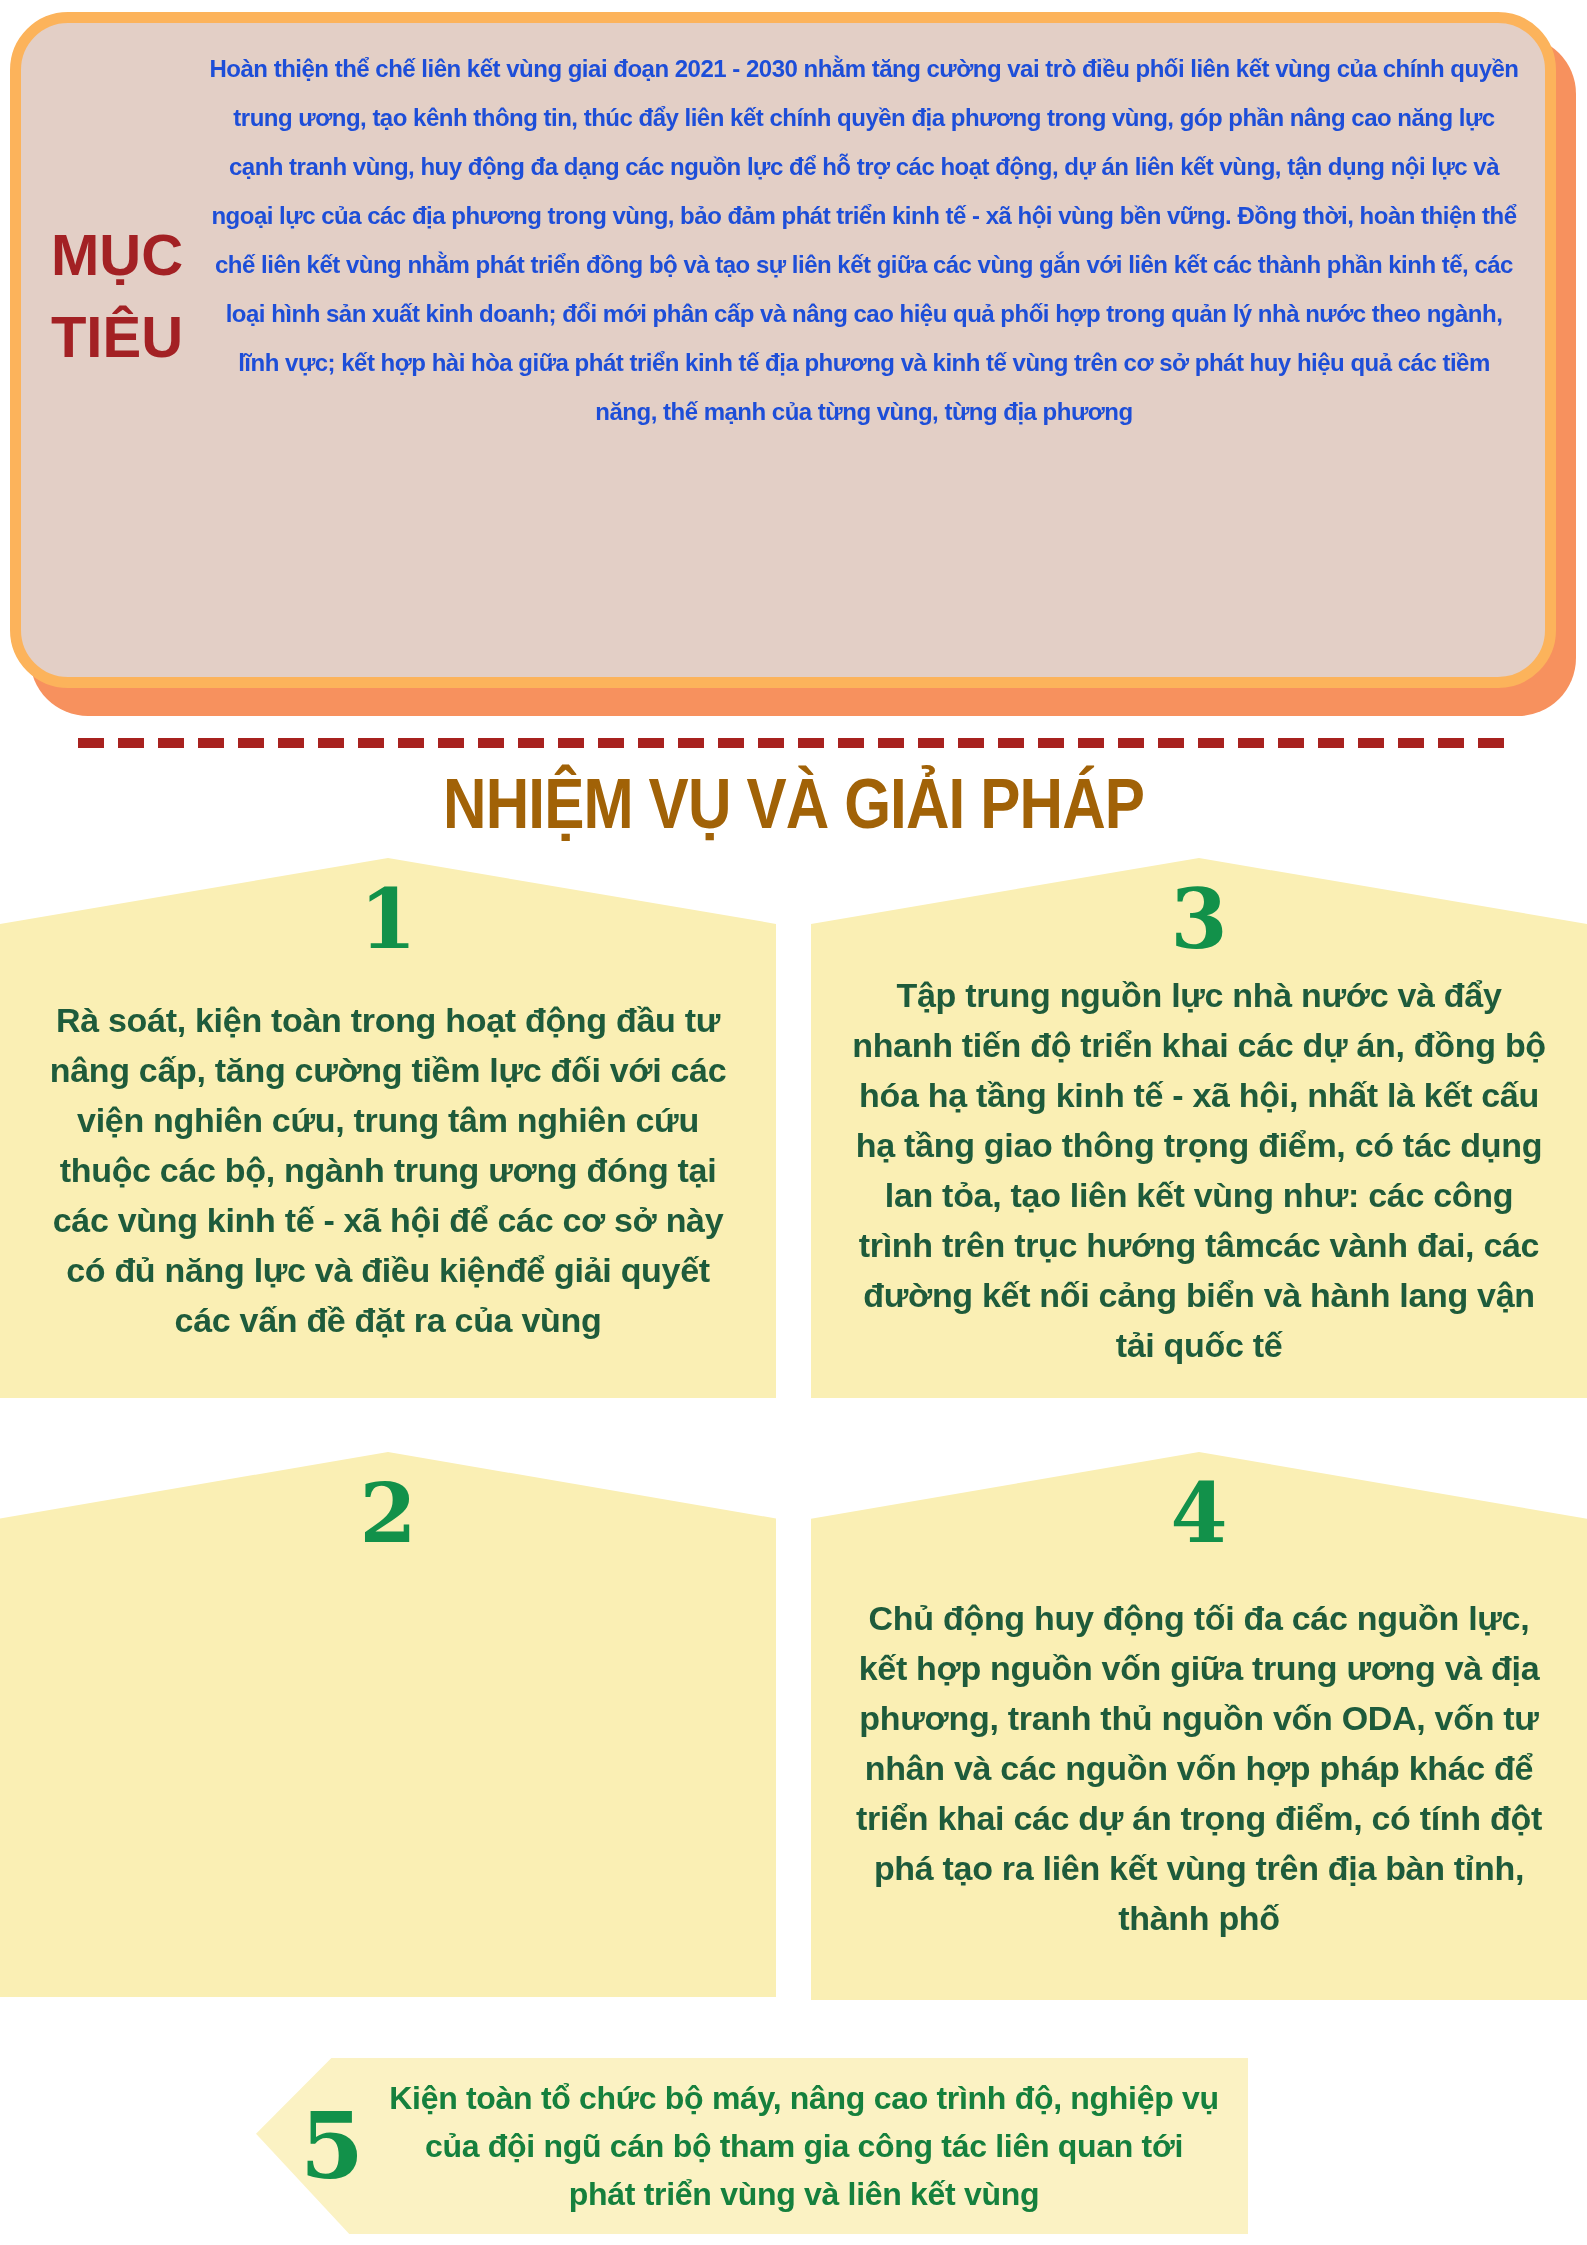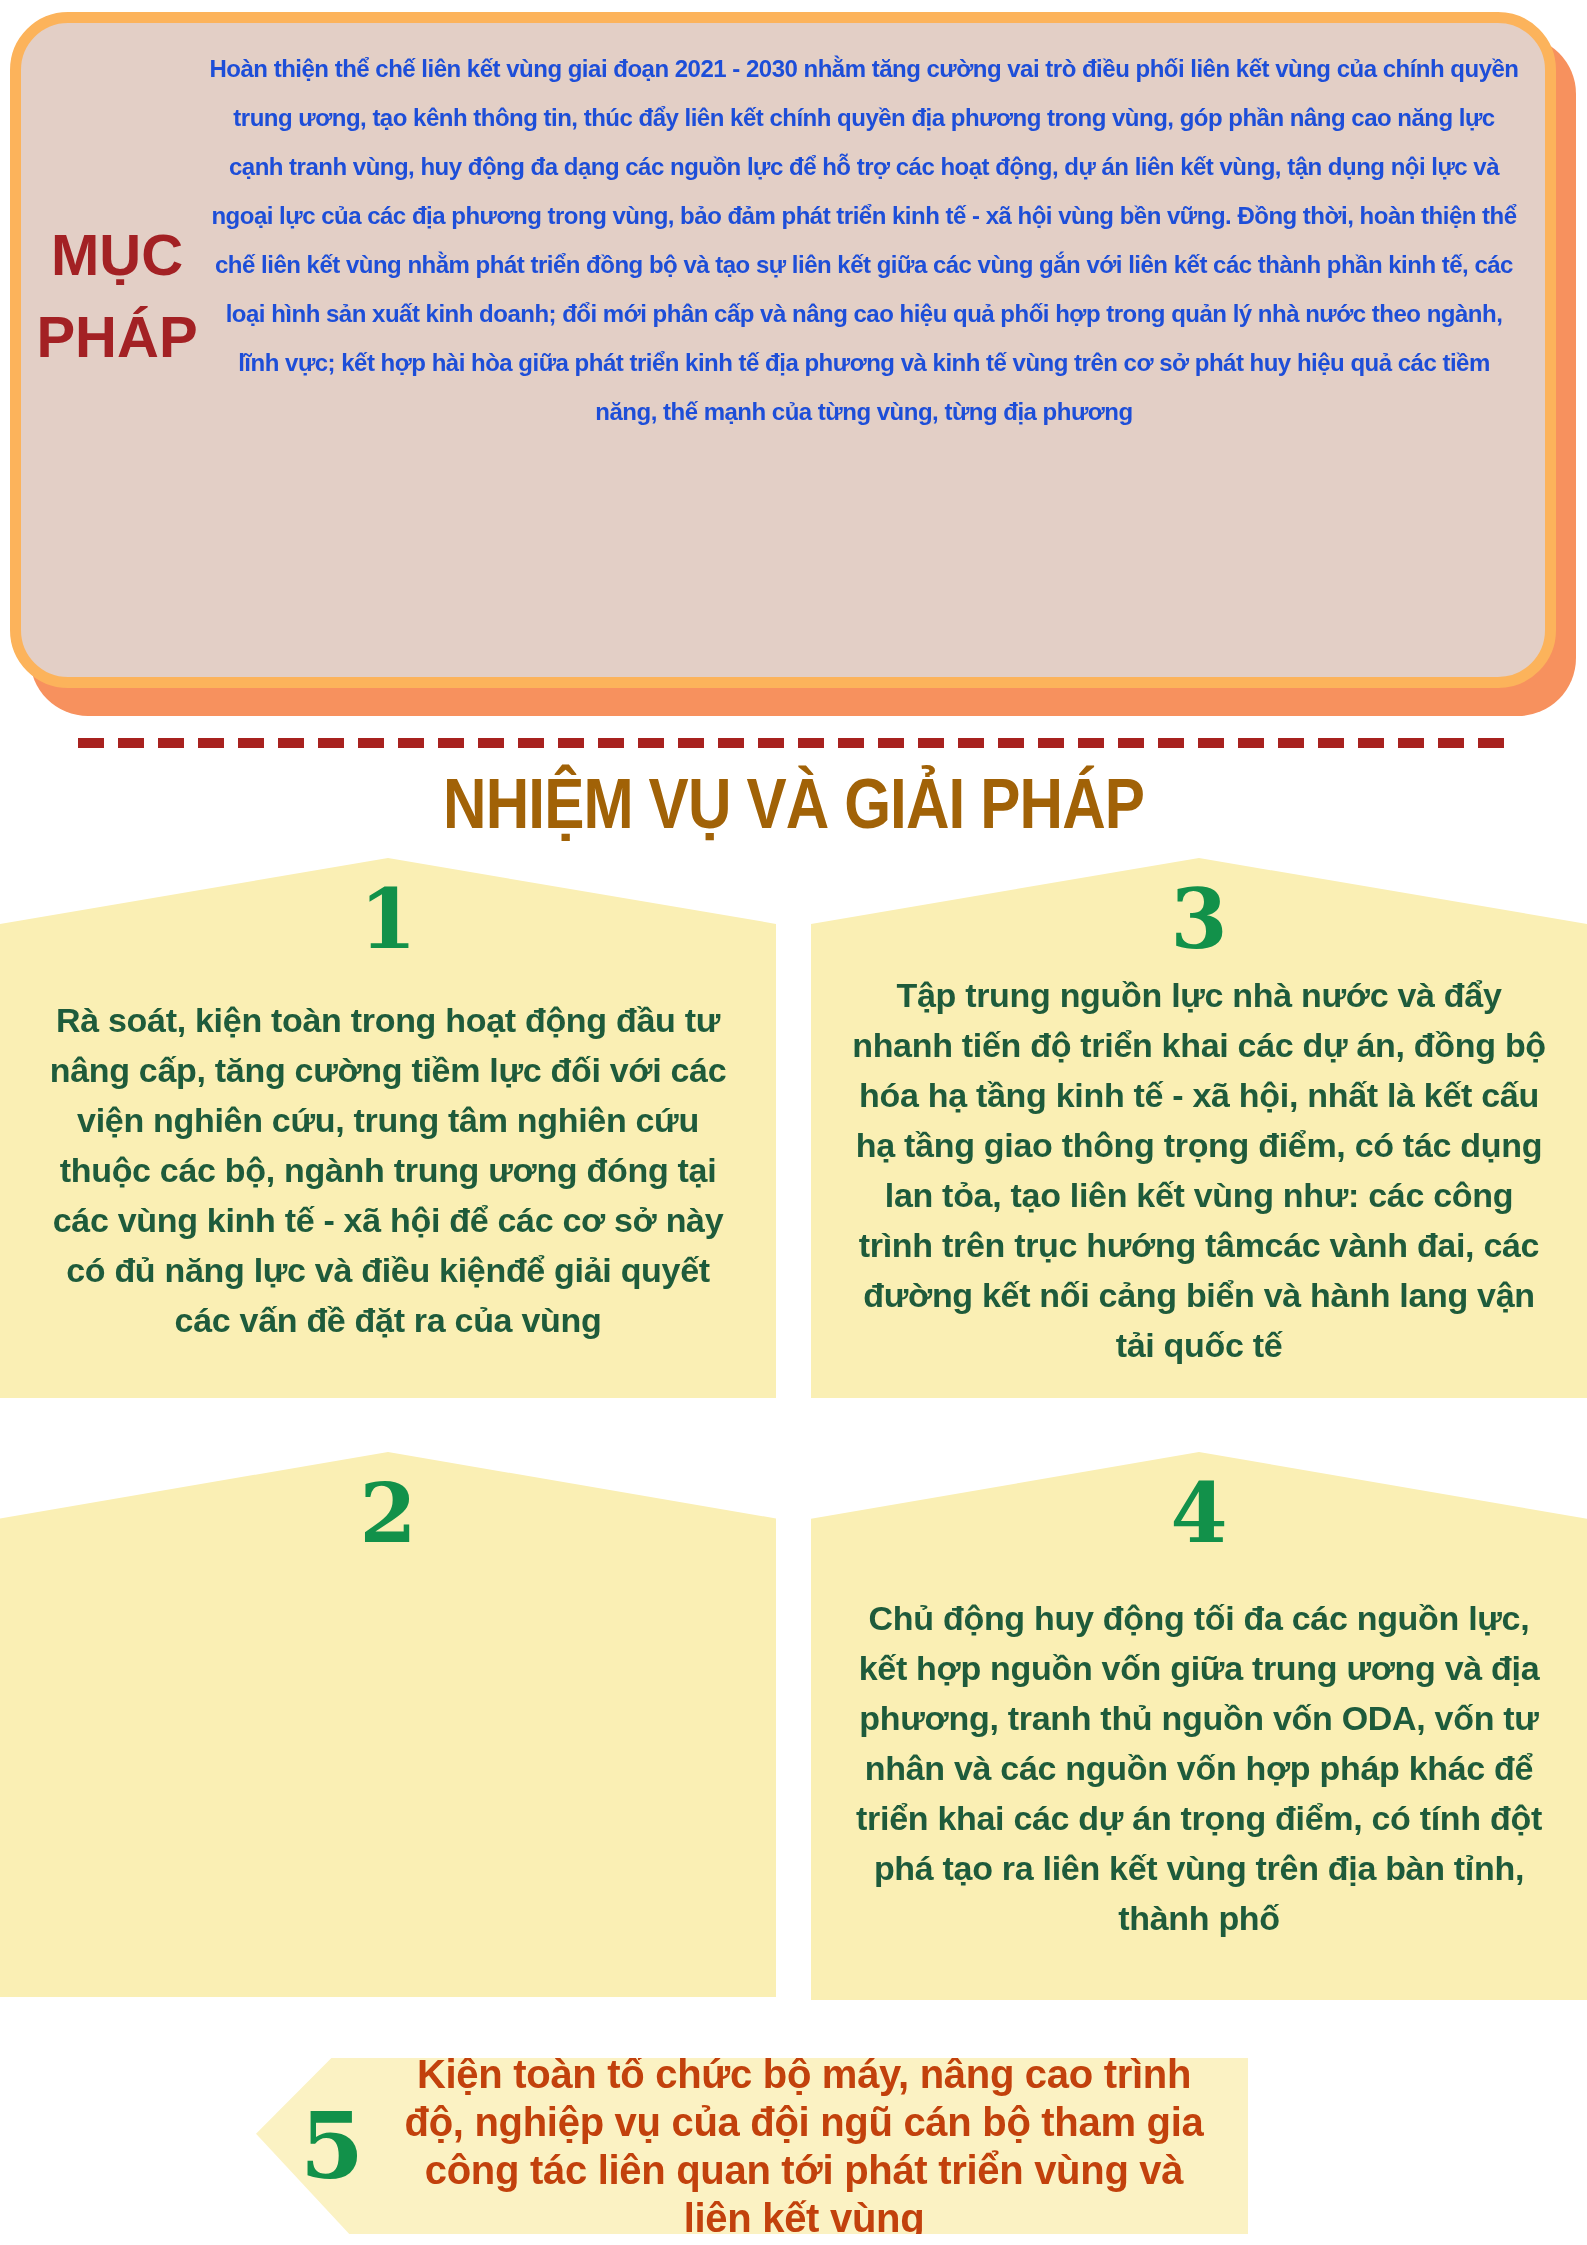--- a/index.html
+++ b/index.html
@@ -58,32 +58,32 @@
   .banner{
     position:absolute;left:256px;top:2058px;width:992px;height:176px;
     background:#fbf2c3;display:flex;align-items:center;
     clip-path:polygon(7.6% 0, 100% 0, 100% 100%, 9.4% 100%, 0 43%);
   }
   .banner-number{
     font-family:"DejaVu Serif",serif;font-weight:bold;
     font-size:92px;line-height:1;color:#12914a;margin-left:44px;
   }
   .banner-text{
-    flex:1;text-align:center;font-size:40px;line-height:48px;letter-spacing:-0.3px;
-    color:#c2410c;padding:0 28px 0 24px;
+    flex:1;text-align:center;font-size:32px;line-height:48px;letter-spacing:-0.3px;
+    color:#15803d;padding:0 28px 0 24px;
   }
 </style>
 </head>
 <body>
 
 <div class="page">
 
   <div class="goal-shadow"></div>
   <div class="goal-card"></div>
-  <div class="goal-label">MỤC PHÁP</div>
+  <div class="goal-label">MỤC TIÊU</div>
   <div class="goal-text">Hoàn thiện thể chế liên kết vùng giai đoạn 2021 - 2030 nhằm tăng cường vai trò điều phối liên kết vùng của chính quyền trung ương, tạo kênh thông tin, thúc đẩy liên kết chính quyền địa phương trong vùng, góp phần nâng cao năng lực cạnh tranh vùng, huy động đa dạng các nguồn lực để hỗ trợ các hoạt động, dự án liên kết vùng, tận dụng nội lực và ngoại lực của các địa phương trong vùng, bảo đảm phát triển kinh tế - xã hội vùng bền vững. Đồng thời, hoàn thiện thể chế liên kết vùng nhằm phát triển đồng bộ và tạo sự liên kết giữa các vùng gắn với liên kết các thành phần kinh tế, các loại hình sản xuất kinh doanh; đổi mới phân cấp và nâng cao hiệu quả phối hợp trong quản lý nhà nước theo ngành, lĩnh vực; kết hợp hài hòa giữa phát triển kinh tế địa phương và kinh tế vùng trên cơ sở phát huy hiệu quả các tiềm năng, thế mạnh của từng vùng, từng địa phương</div>
 
   <div class="divider"></div>
 
   <div class="section-title">
     <span class="stretch">NHIỆM VỤ VÀ GIẢI PHÁP</span>
   </div>
 
   <div class="task-box" id="task1">
     <div class="task-number">1</div>

